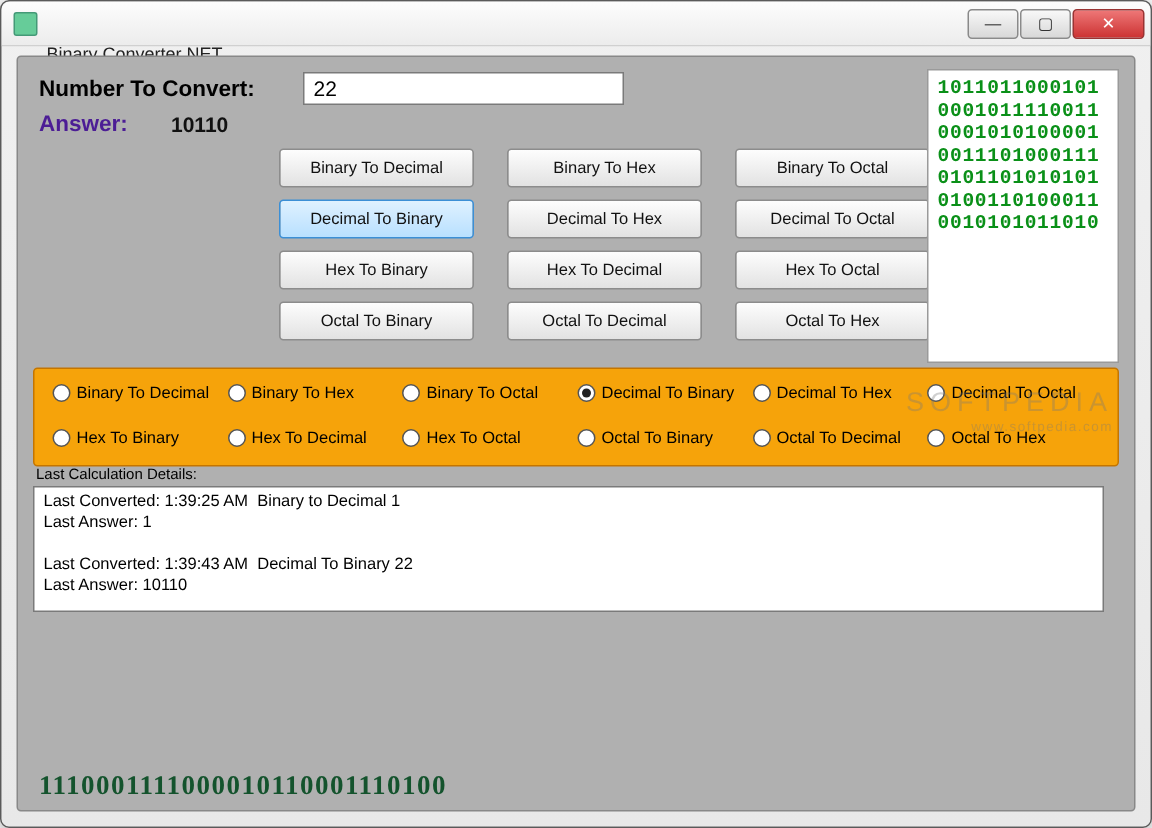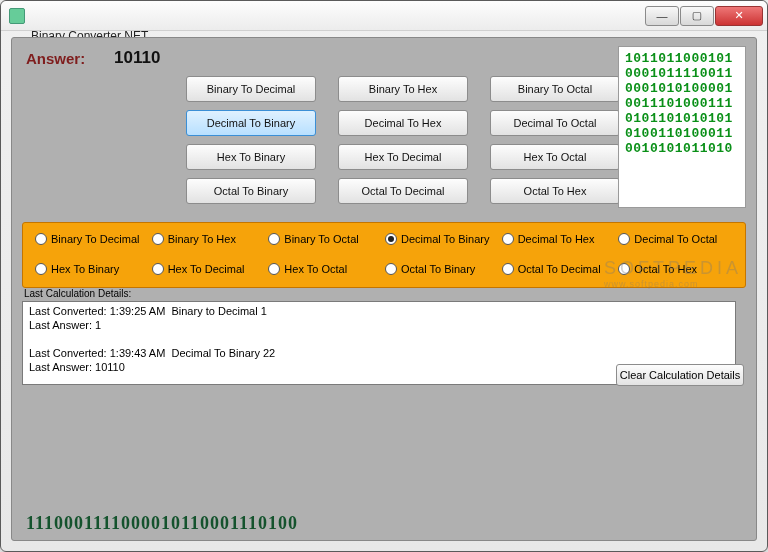--- a/index.html
+++ b/index.html
@@ -65,26 +65,26 @@
     flex-direction:column;
   }
   .row-input { display:flex; align-items:center; margin-bottom:4px;}
   .lbl-convert { font-weight:bold; font-size:15px; color:#000; width: 176px;}
   .input-box {
     background:#fff; border:1px solid #7a7a7a;
     height:22px; width: 214px; padding:2px 6px;
     font-size:14px;
   }
   .row-answer { display:flex; align-items:center;}
-  .lbl-answer { font-weight:bold; font-size:15px; color:#7f1d1d; width:88px;}
-  .ans-val { font-weight:bold; font-size:17px; color:#111;}
+  .lbl-answer { font-weight:bold; font-size:15px; color:#4c1d95; width:88px;}
+  .ans-val { font-weight:bold; font-size:14px; color:#111;}
   .binart {
     position:absolute;
     top: 8px; right: 10px;
-    width: 128px; height: 162px;
+    width: 128px; height: 196px;
     background:#fff; border:1px solid #9a9a9a;
     padding:4px 2px 2px 6px;
     font-family: "Courier New", monospace;
     font-size:13px; line-height:15px;
     color:#0a9018;
     font-weight:bold;
     letter-spacing:0.5px;
     overflow:hidden;
     white-space:pre;
   }
@@ -162,39 +162,43 @@
     letter-spacing:1px;
   }
   .footer-credit { font-weight:bold; font-size:13px; color:#000;}
   .watermark {
     position:absolute; right: 14px; top: 220px;
     color:rgba(120,120,120,0.35);
     font-size:18px; letter-spacing:4px;
     font-family:Liberation Sans, sans-serif;
     pointer-events:none;
   }
-  .watermark small{display:block;font-size:9px;letter-spacing:1px;text-align:left;}
+  .watermark small{display:block;font-size:9px;letter-spacing:1px;text-align:right;}
 </style>
 </head>
 <body>
 
 <div class="window">
   <div class="titlebar">
     <span class="icon"></span>
     <span class="title">Binary Converter NET</span>
     <div class="winbtns">
       <div class="winbtn">—</div>
       <div class="winbtn">▢</div>
       <div class="winbtn close">✕</div>
     </div>
   </div>
 
   <div class="content">
 
     <div class="top-area">
+      <div class="row-input">
+        <span class="lbl-convert">Number To Convert:</span>
+        <input class="input-box" value="22" style="">
+      </div>
       <div class="row-answer">
         <span class="lbl-answer">Answer:</span>
         <span class="ans-val">10110</span>
       </div>
 
       <div class="btn-grid" id="btn-grid">
           <div class="btn">Binary To Decimal</div>
           <div class="btn">Binary To Hex</div>
           <div class="btn">Binary To Octal</div>
           <div class="btn selected">Decimal To Binary</div>
@@ -266,21 +270,20 @@
           <span class="radio-dot"></span>
           <span>Octal To Hex</span>
         </div>
       </div>
 
     <div class="watermark">
       <span>SOFTPEDIA</span>
       <small>www.softpedia.com</small>
     </div>
 
-    <button class="clear-btn">Clear Calculation Details</button>
 
     <div class="details-label">Last Calculation Details:</div>
     <div class="details-box">Last Converted: 1:39:25 AM  Binary to Decimal 1
 Last Answer: 1
 
 Last Converted: 1:39:43 AM  Decimal To Binary 22
 Last Answer: 10110</div>
 
     <div class="footer">
       <span class="footer-bin">1110001111000010110001110100</span>

